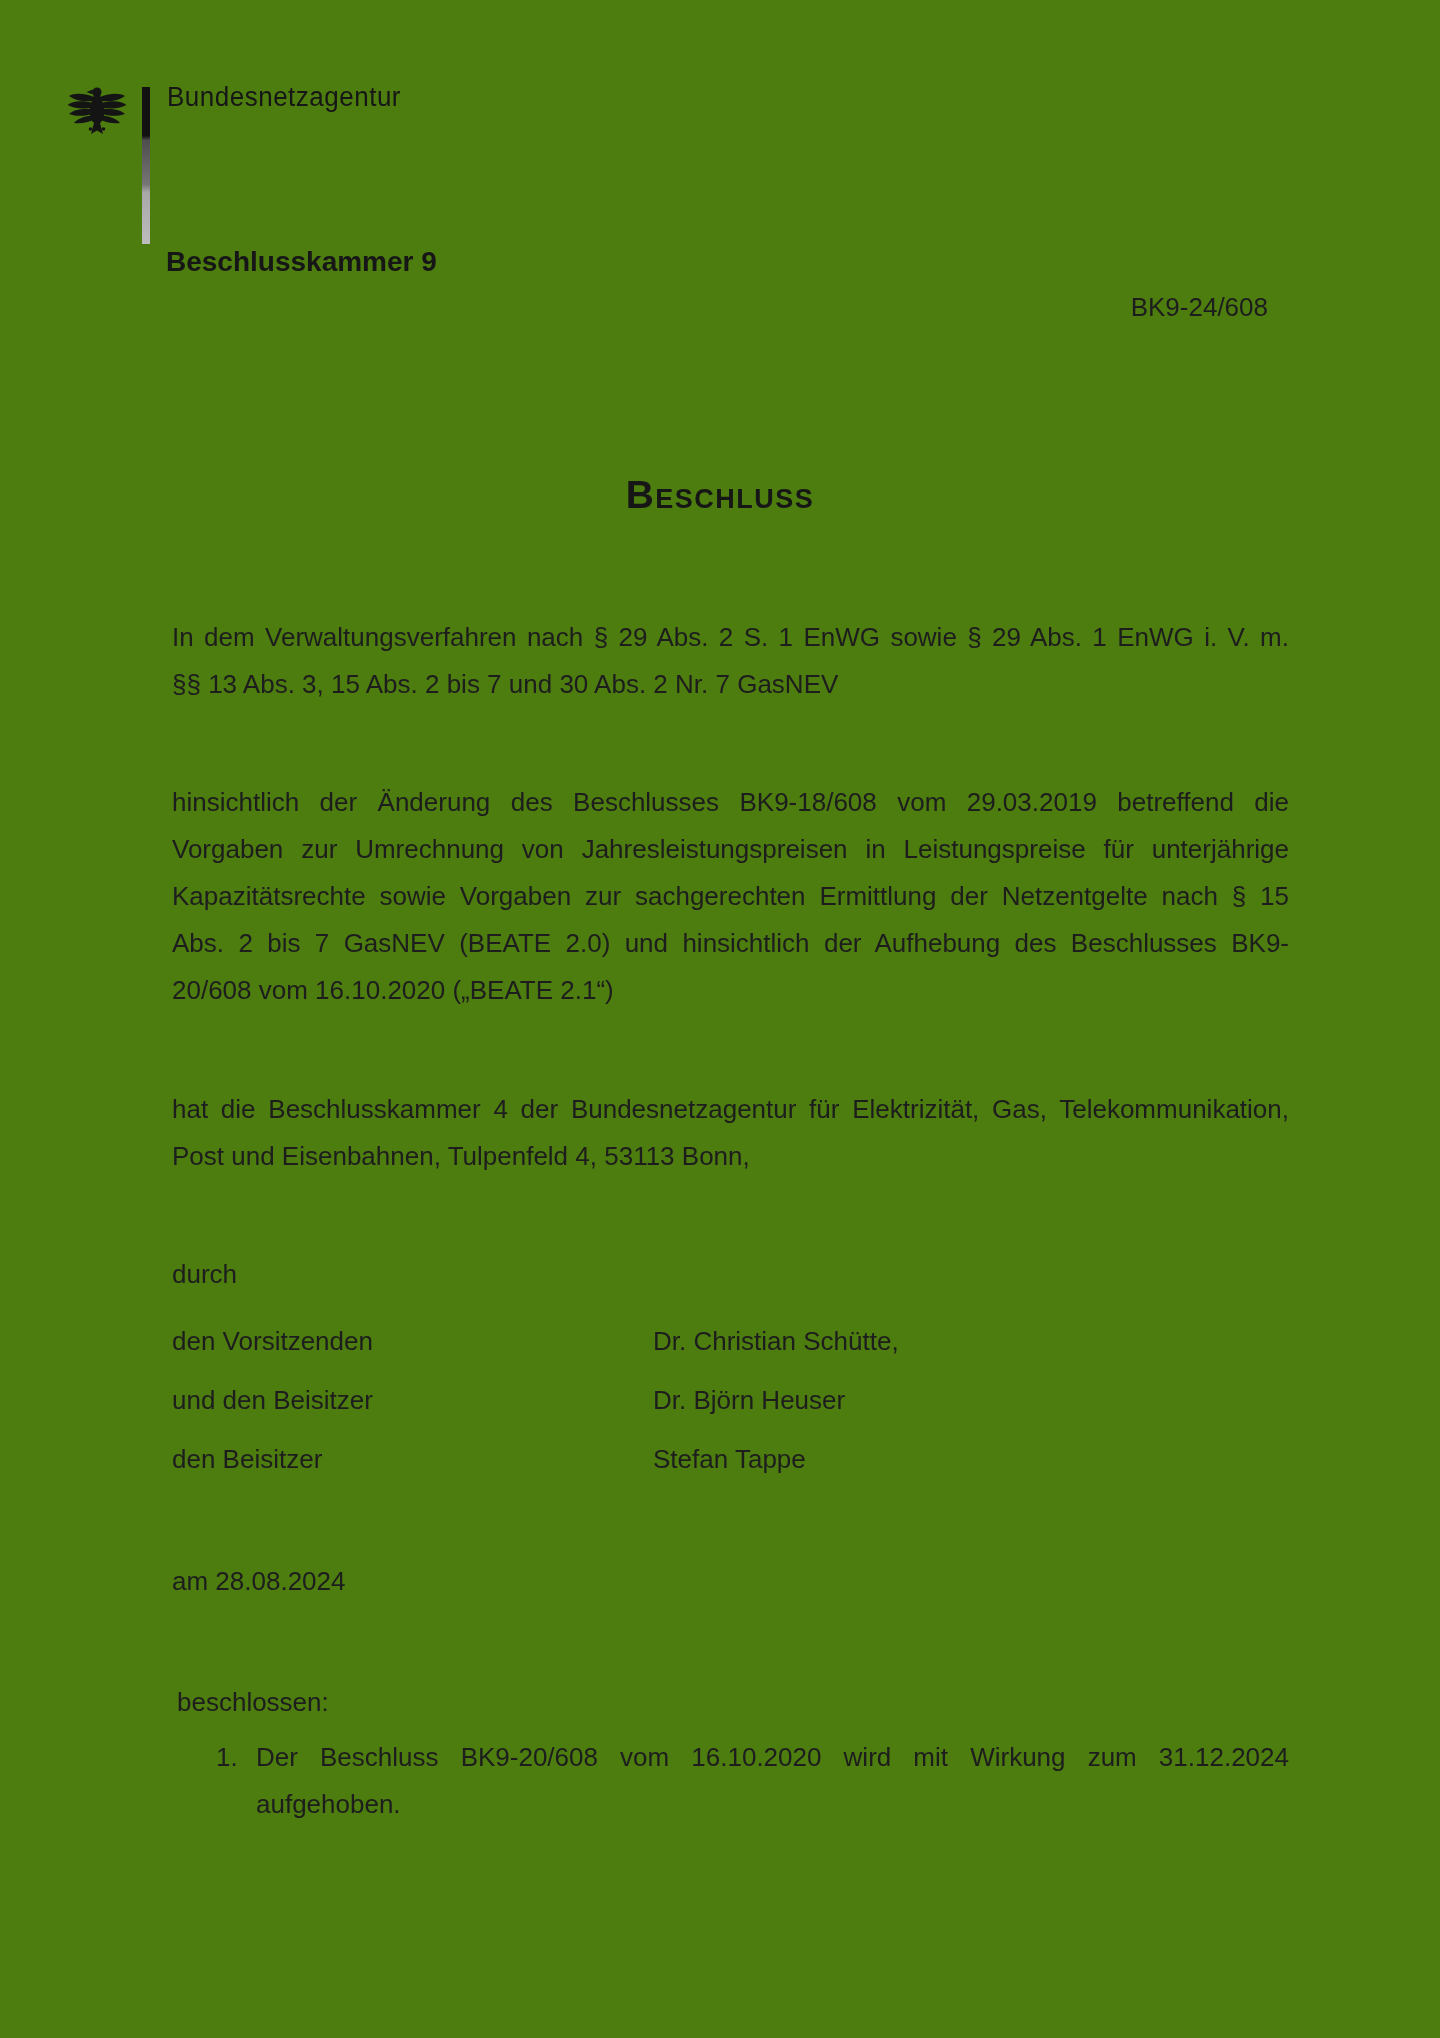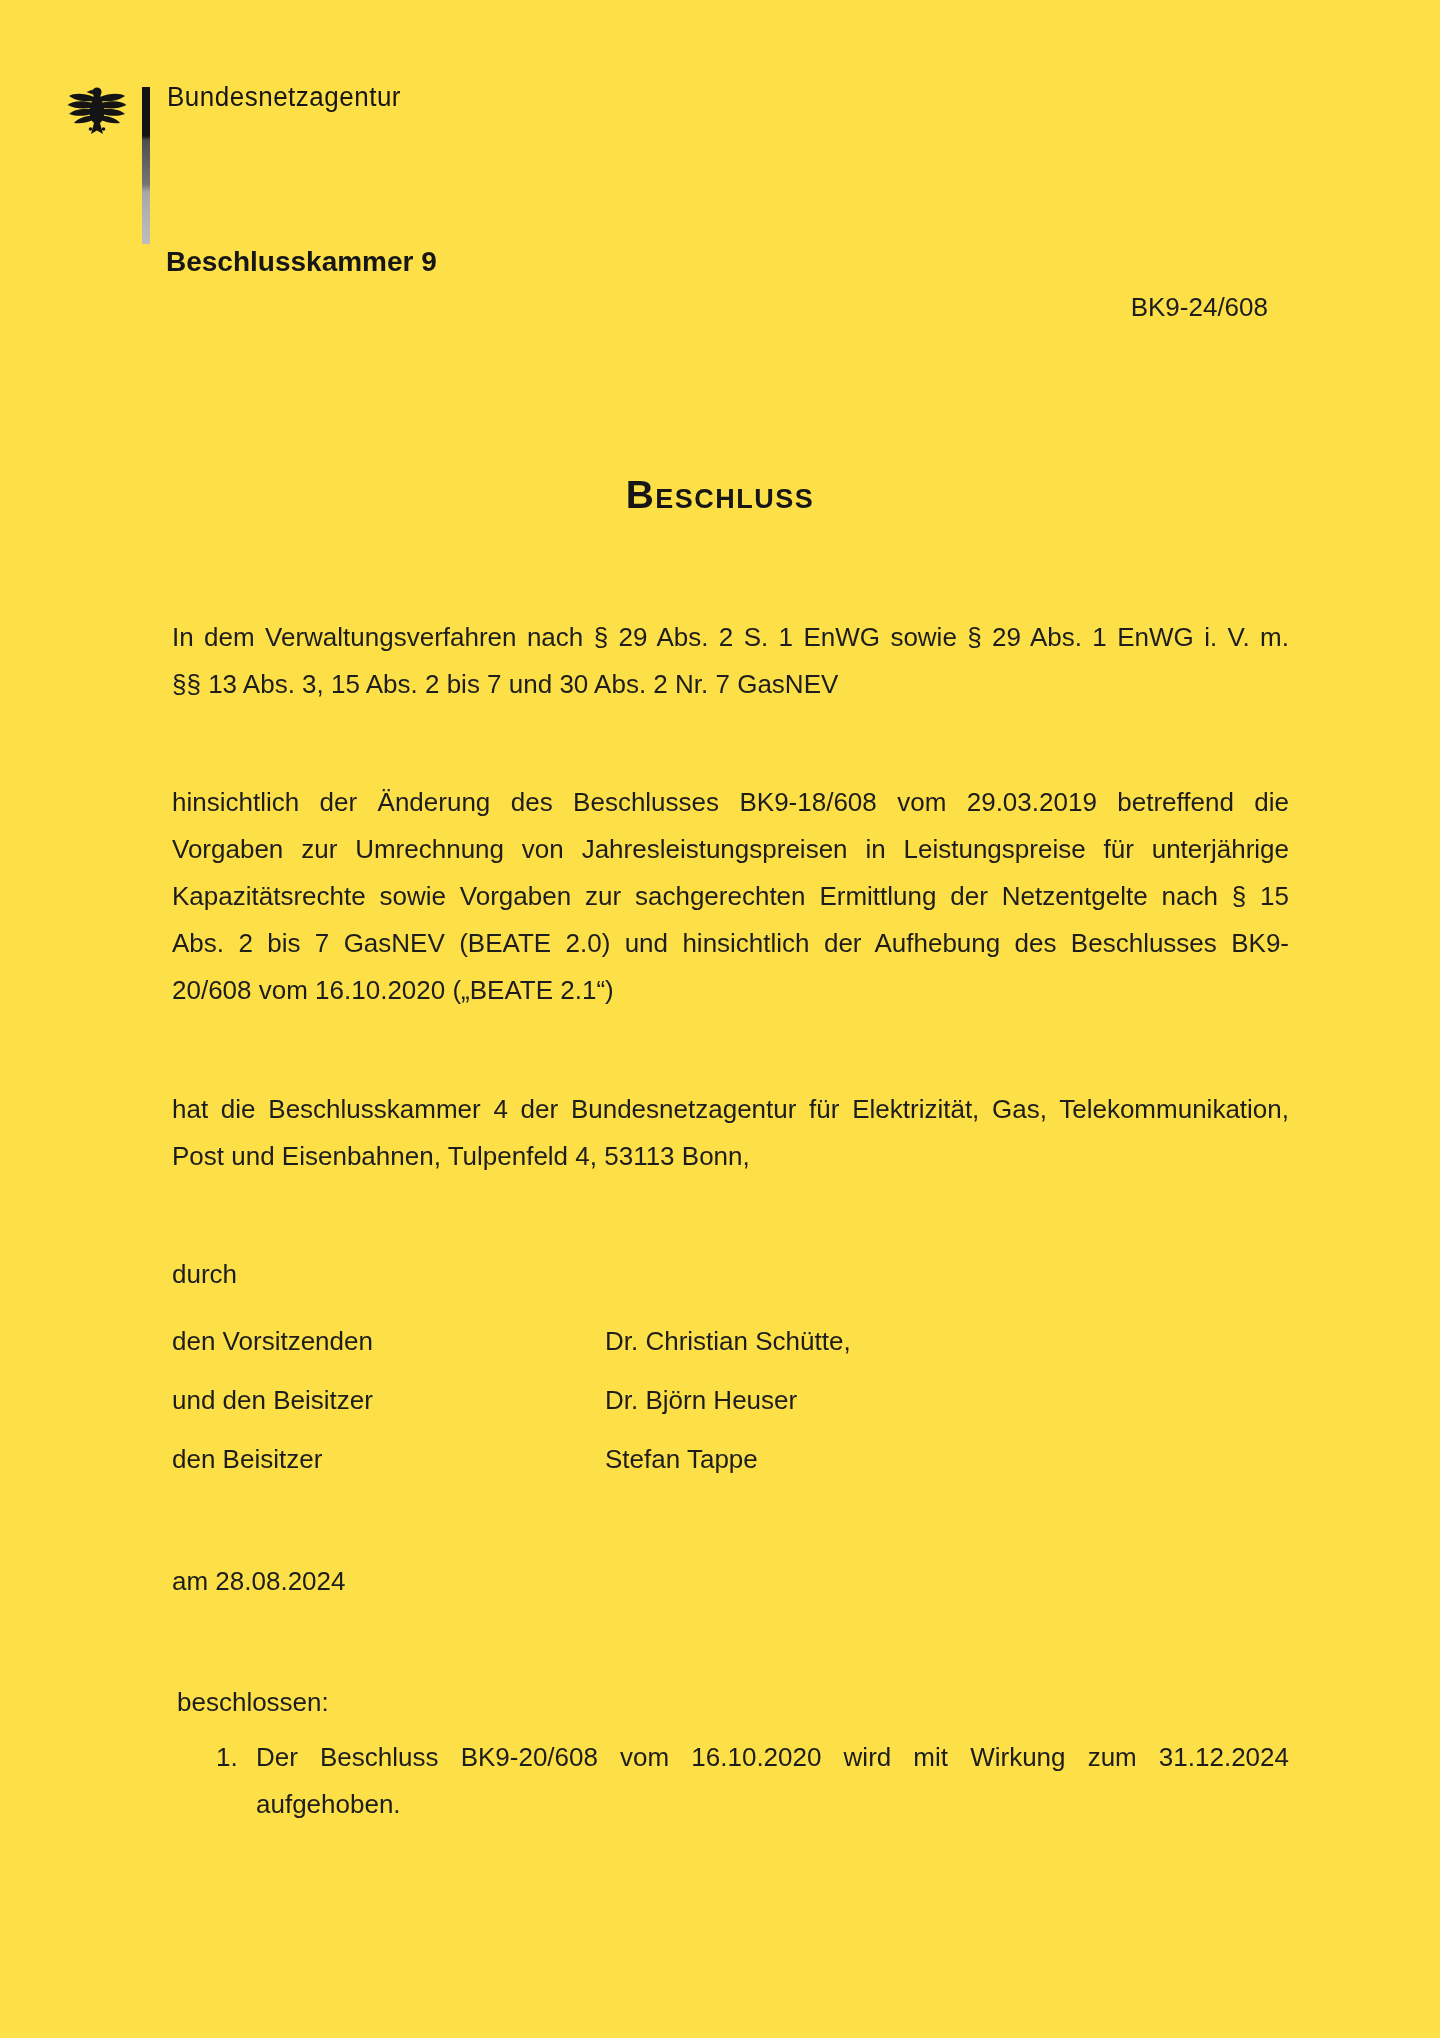--- a/index.html
+++ b/index.html
@@ -5,21 +5,21 @@
   html, body {
     margin: 0;
     padding: 0;
     background: #8a8a8a;
   }
   .page {
     position: relative;
     width: 1440px;
     height: 2038px;
     margin: 0 auto;
-    background: #fde047;
+    background: #4d7c0f;
     font-family: "Liberation Sans", "DejaVu Sans", sans-serif;
     color: #1d1d1d;
     overflow: hidden;
   }
   
   .eagle {
     position: absolute;
     left: 66px;
     top: 84px;
     width: 62px;
@@ -98,20 +98,21 @@
   .lines .line:last-child {
     text-align-last: left;
   }
   .para-intro-1 { margin: 0 0 71px 0; }
   .para-intro-2 { margin: 0 0 72px 0; }
   .para-intro-3 { margin: 0 0 71px 0; }
   .lead-word    { margin: 0 0 20px 0; }
   .member-row {
     display: flex;
     margin: 0 0 12px 0;
+    gap: 48px;
   }
   .member-row:last-of-type { margin-bottom: 0; }
   .member-role { width: 433px; flex: none; }
   .member-name { flex: 1; }
   .panel-block  { margin: 0 0 75px 0; }
   .date-line    { margin: 0 0 74px 0; }
   .decision-lead { margin: 0 0 8px 5px; }
   .decision-row { display: flex; }
   .decision-number {
     flex: none;

